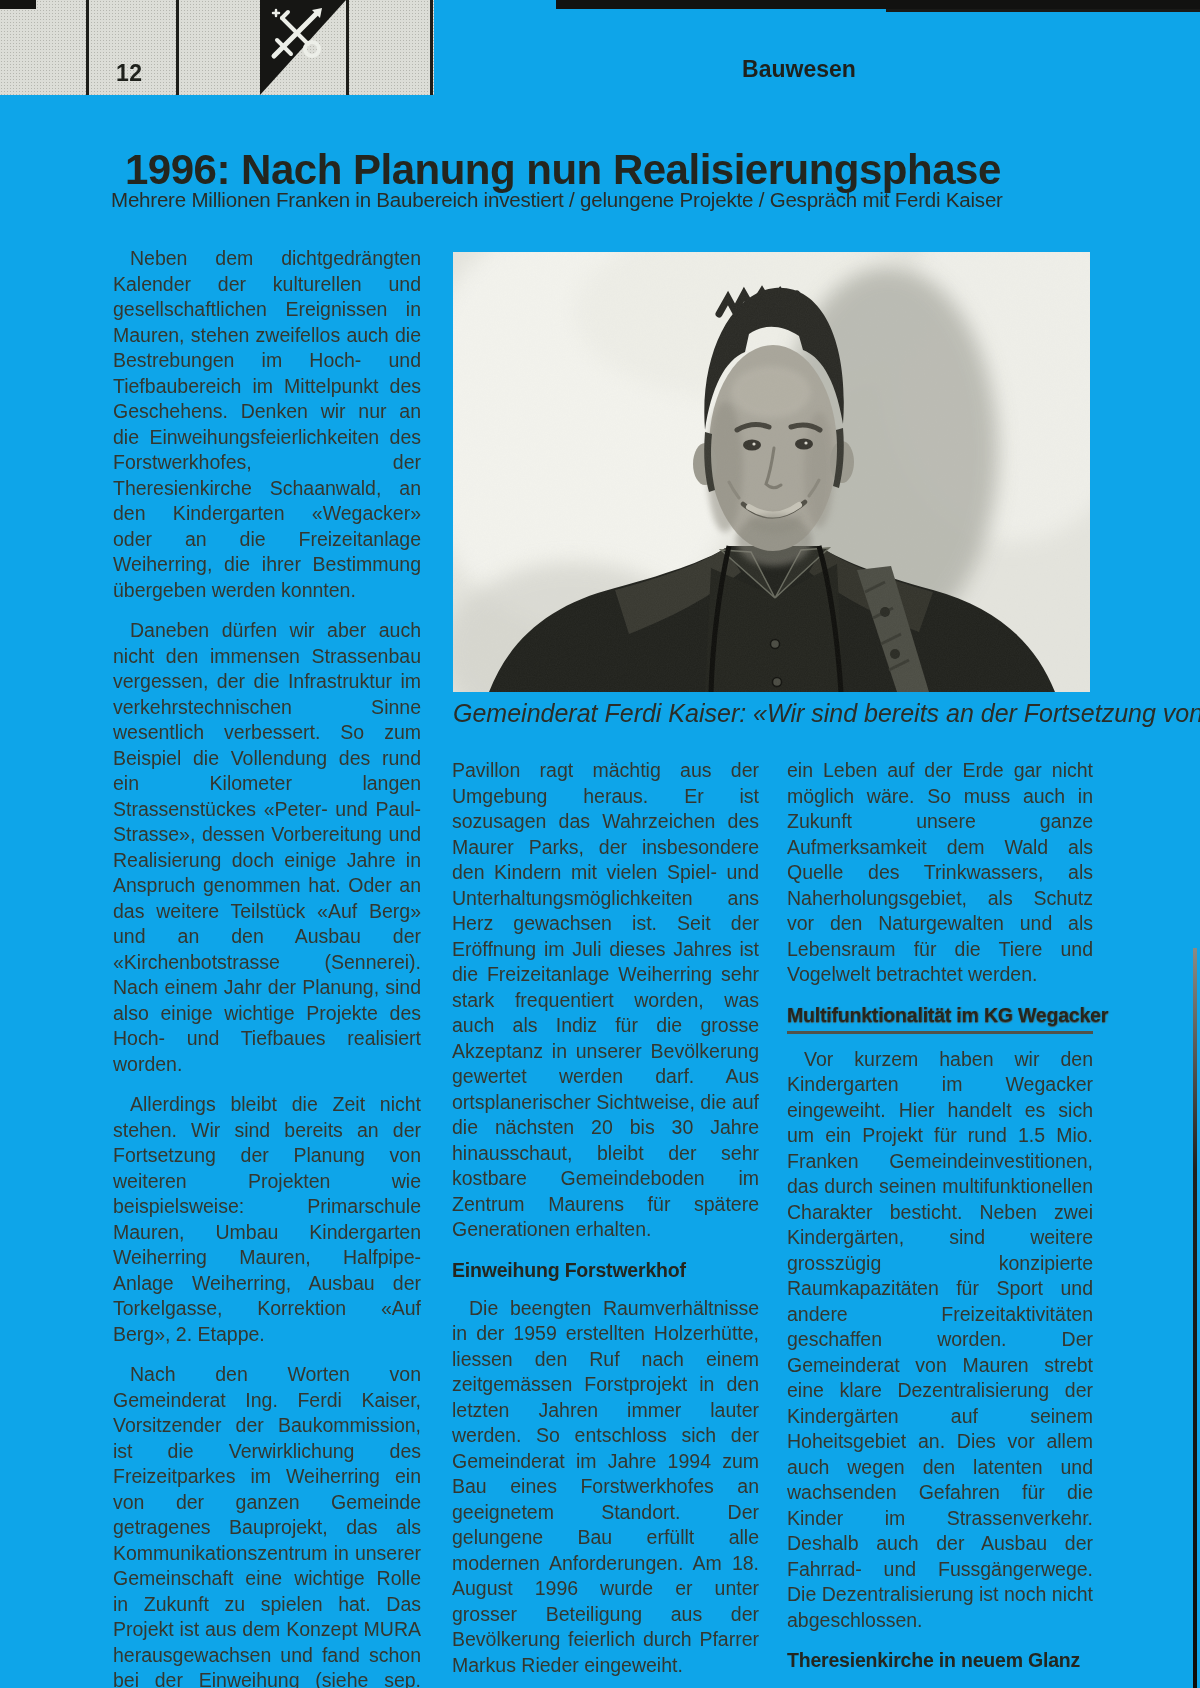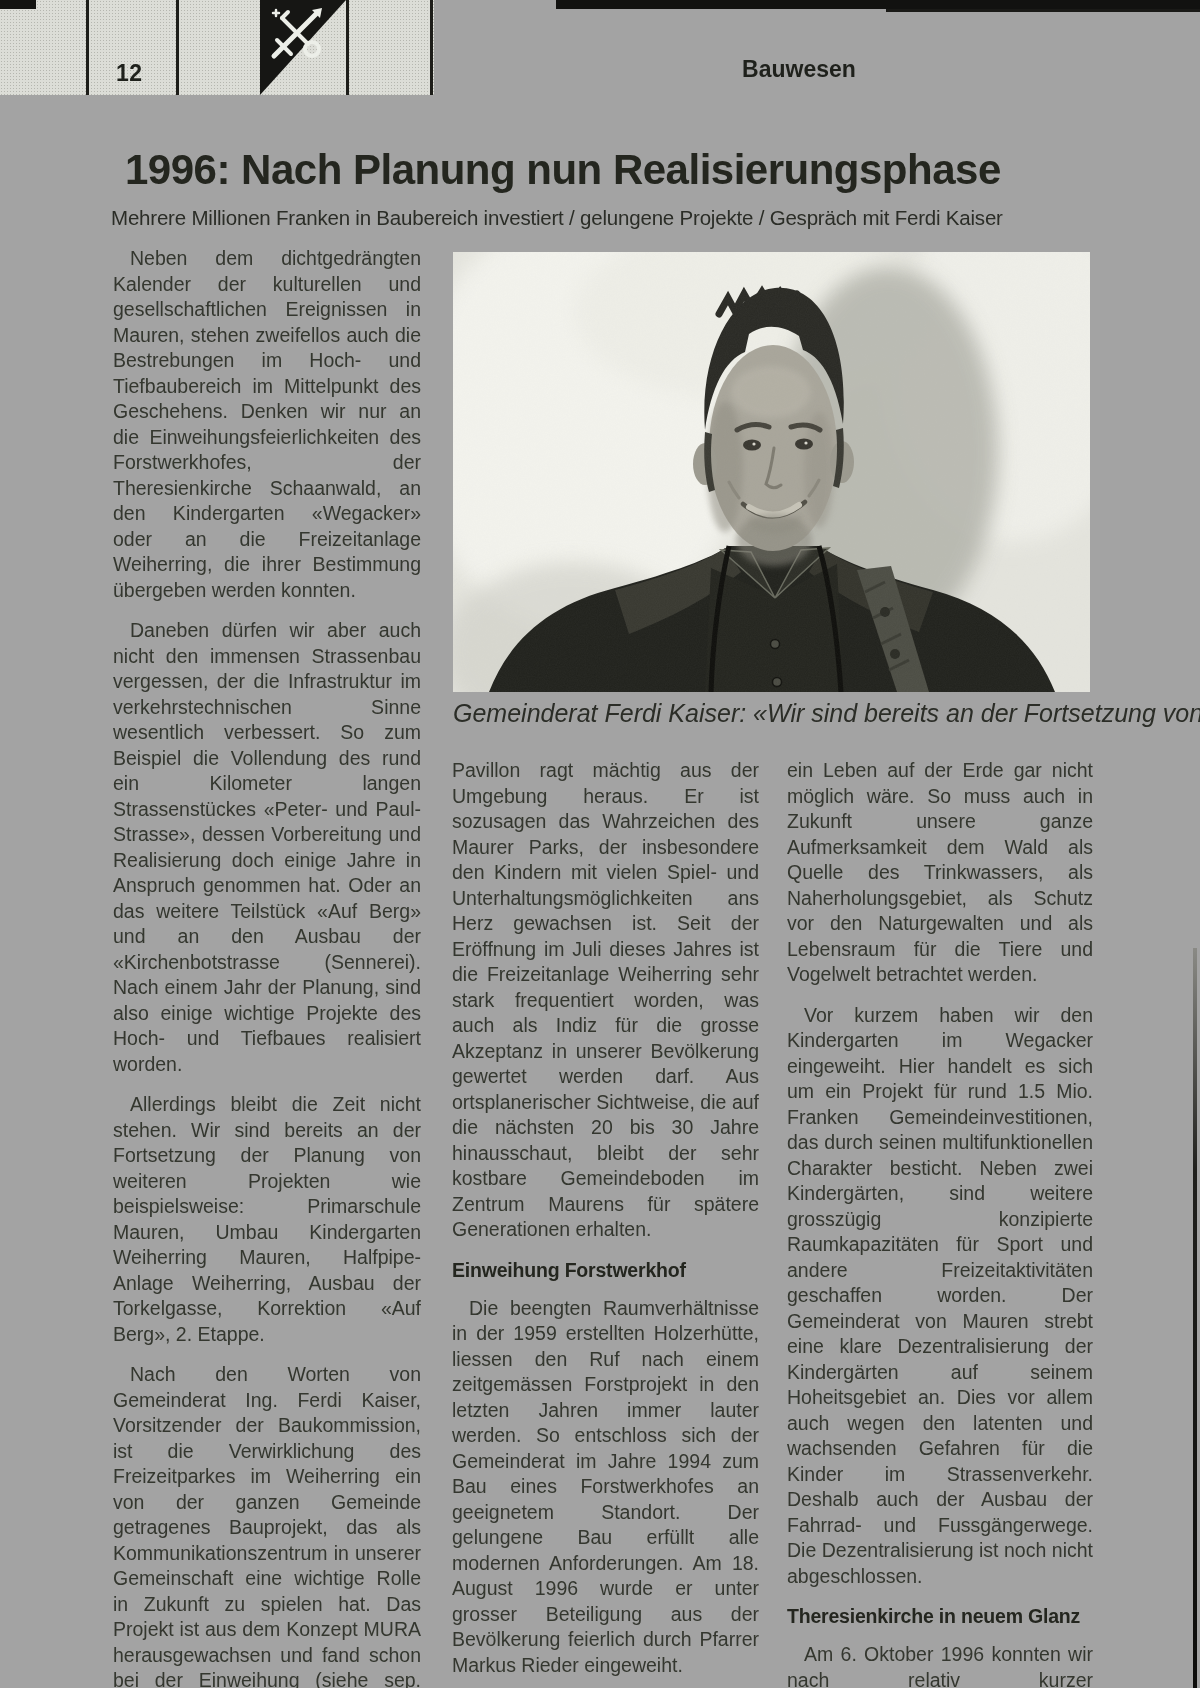--- a/index.html
+++ b/index.html
@@ -1,18 +1,18 @@
 <!DOCTYPE html>
 <html lang="de"><head>
 <meta charset="utf-8">
 <style>
   html,body { margin:0; padding:0; background:#ffffff; }
   .page {
     position:relative; width:1200px; height:1688px;
-    background:#a3a3a3; overflow:hidden;
+    background:#0ea5e9; overflow:hidden;
     font-family:"Liberation Sans", sans-serif; color:#34372f;
   }
 
   
   .header-band {
     position:absolute; left:0; top:0; width:434px; height:95px;
     background-color:#dcddd7;
     background-image:radial-gradient(rgba(118,120,112,0.38) 1px, rgba(0,0,0,0) 1px);
     background-size:3px 3px;
   }
@@ -32,21 +32,21 @@
     font-size:23px; font-weight:bold; color:#1f211c;margin-left:12px;
   }
 
   
   .headline {
     position:absolute; left:125px; top:146px; white-space:nowrap;
     font-size:42px; font-weight:bold; letter-spacing:-0.5px; color:#26282 2;
     color:#24261f;
   }
   .subheadline {
-    position:absolute; left:111px; top:206px; white-space:nowrap;
+    position:absolute; left:111px; top:188px; white-space:nowrap;
     font-size:20.5px; color:#2b2d27; letter-spacing:-0.2px;
   }
 
   
   .photo { position:absolute; left:453px; top:252px; width:637px; height:440px; }
   .caption {
     position:absolute; left:453px; top:699px; width:640px;
     font-style:italic; font-size:25px; color:#2b2d27; white-space:nowrap;
   }
 
@@ -196,19 +196,20 @@
 
   <div class="col col-mid">
     <p class="cont">Pavillon ragt mächtig aus der Umgebung heraus. Er ist sozusagen das Wahrzeichen des Maurer Parks, der insbesondere den Kindern mit vielen Spiel- und Unterhaltungsmöglichkeiten ans Herz gewachsen ist. Seit der Eröffnung im Juli dieses Jahres ist die Freizeitanlage Weiherring sehr stark frequentiert worden, was auch als Indiz für die grosse Akzeptanz in unserer Bevölkerung gewertet werden darf. Aus ortsplanerischer Sichtweise, die auf die nächsten 20 bis 30 Jahre hinausschaut, bleibt der sehr kostbare Gemeindeboden im Zentrum Maurens für spätere Generationen erhalten.</p>
     <h3>Einweihung Forstwerkhof</h3>
     <p>Die beengten Raumverhältnisse in der 1959 erstellten Holzerhütte, liessen den Ruf nach einem zeitgemässen Forstprojekt in den letzten Jahren immer lauter werden. So entschloss sich der Gemeinderat im Jahre 1994 zum Bau eines Forstwerkhofes an geeignetem Standort. Der gelungene Bau erfüllt alle modernen Anforderungen. Am 18. August 1996 wurde er unter grosser Beteiligung aus der Bevölkerung feierlich durch Pfarrer Markus Rieder eingeweiht.</p>
 
   </div>
 
   <div class="col col-right">
     <p class="cont">ein Leben auf der Erde gar nicht möglich wäre. So muss auch in Zukunft unsere ganze Aufmerksamkeit dem Wald als Quelle des Trinkwassers, als Naherholungsgebiet, als Schutz vor den Naturgewalten und als Lebensraum für die Tiere und Vogelwelt betrachtet werden.</p>
+    <h3 class="h-faded">Multifunktionalität im KG Wegacker</h3>
     <p>Vor kurzem haben wir den Kindergarten im Wegacker eingeweiht. Hier handelt es sich um ein Projekt für rund 1.5 Mio. Franken Gemeindeinvestitionen, das durch seinen multifunktionellen Charakter besticht. Neben zwei Kindergärten, sind weitere grosszügig konzipierte Raumkapazitäten für Sport und andere Freizeitaktivitäten geschaffen worden. Der Gemeinderat von Mauren strebt eine klare Dezentralisierung der Kindergärten auf seinem Hoheitsgebiet an. Dies vor allem auch wegen den latenten und wachsenden Gefahren für die Kinder im Strassenverkehr. Deshalb auch der Ausbau der Fahrrad- und Fussgängerwege. Die Dezentralisierung ist noch nicht abgeschlossen.</p>
     <h3>Theresienkirche in neuem Glanz</h3>
     <p>Am 6. Oktober 1996 konnten wir nach relativ kurzer Renovierungszeit, die schmucke Theresienkirche in Schaanwald in festlichem Rahmen durch den Churer Bischof Dr. Vollmer einsegnen</p>
 
   </div>
 
 </div>
 
 </body></html>

